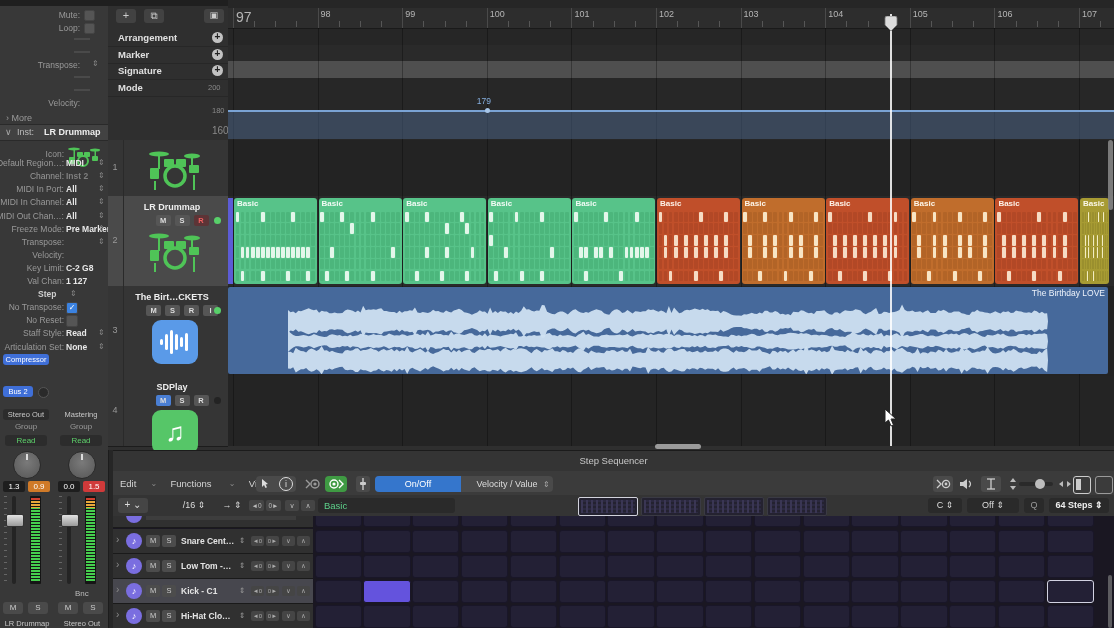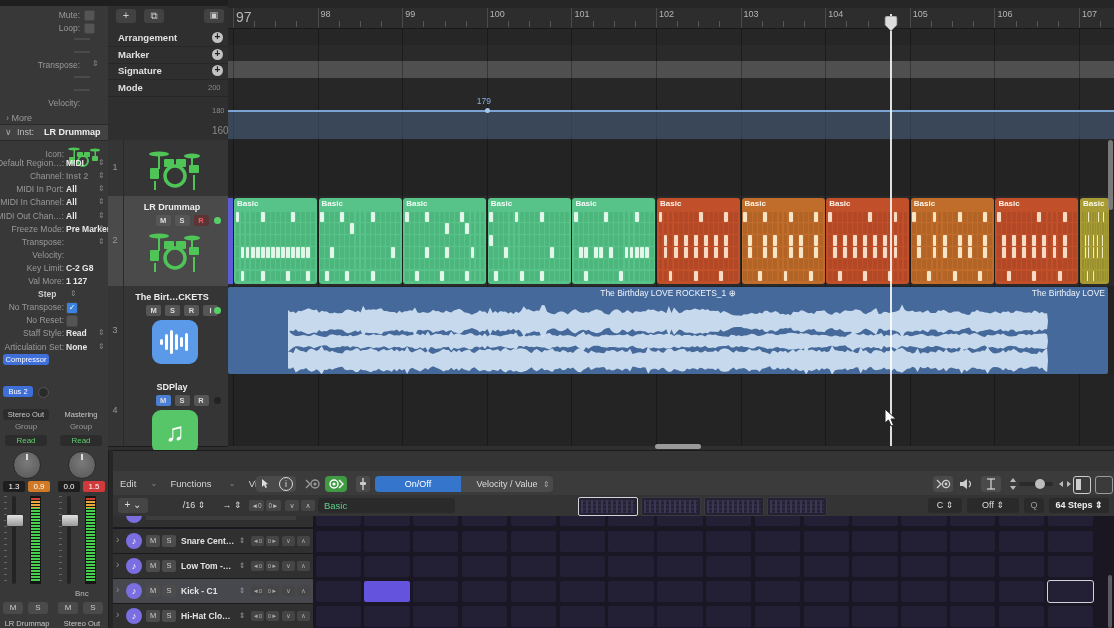--- a/index.html
+++ b/index.html
@@ -64,21 +64,21 @@
       <div class="abs txt" style="left: 66px; top: 204.5px; color: rgb(232, 232, 232); font-size: 8.5px; font-weight: bold;">All</div>
       <div class="abs txt" style="left: 98px; top: 204.5px; color: rgb(138, 138, 138); font-size: 8px;">⇕</div>
       <div class="abs txt" style="top: 217.6px; color: rgb(154, 154, 154); font-size: 8.5px; font-weight: normal; right: 44px;">Freeze Mode:</div>
       <div class="abs txt" style="left: 66px; top: 217.6px; color: rgb(232, 232, 232); font-size: 8.5px; font-weight: bold;">Pre Marker</div>
       <div class="abs txt" style="left: 98px; top: 217.6px; color: rgb(138, 138, 138); font-size: 8px;">⇕</div>
       <div class="abs txt" style="top: 230.7px; color: rgb(154, 154, 154); font-size: 8.5px; font-weight: normal; right: 44px;">Transpose:</div>
       <div class="abs txt" style="left: 98px; top: 230.7px; color: rgb(138, 138, 138); font-size: 8px;">⇕</div>
       <div class="abs txt" style="top: 243.8px; color: rgb(154, 154, 154); font-size: 8.5px; font-weight: normal; right: 44px;">Velocity:</div>
       <div class="abs txt" style="top: 256.9px; color: rgb(154, 154, 154); font-size: 8.5px; font-weight: normal; right: 44px;">Key Limit:</div>
       <div class="abs txt" style="left: 66px; top: 256.9px; color: rgb(232, 232, 232); font-size: 8.5px; font-weight: bold;">C-2  G8</div>
-      <div class="abs txt" style="top: 270px; color: rgb(154, 154, 154); font-size: 8.5px; font-weight: normal; right: 44px;">Val More:</div>
+      <div class="abs txt" style="top: 270px; color: rgb(154, 154, 154); font-size: 8.5px; font-weight: normal; right: 44px;">Val Chan:</div>
       <div class="abs txt" style="left: 66px; top: 270px; color: rgb(232, 232, 232); font-size: 8.5px; font-weight: bold;">1  127</div>
       <div class="abs txt" style="top: 283.1px; color: rgb(207, 207, 207); font-size: 8.5px; font-weight: bold; left: 38px;">Step</div>
       <div class="abs txt" style="left: 70px; top: 283.1px; color: rgb(138, 138, 138); font-size: 8px;">⇕</div>
       <div class="abs txt" style="top: 296.2px; color: rgb(154, 154, 154); font-size: 8.5px; font-weight: normal; right: 44px;">No Transpose:</div>
       <div class="abs txt" style="left: 66px; top: 296.2px; width: 10px; height: 10px; border-radius: 2px; background: rgb(59, 130, 224); border: 1px solid rgb(68, 68, 68); color: rgb(255, 255, 255); font-size: 8px; text-align: center; line-height: 10px;">✓</div>
       <div class="abs txt" style="top: 309.3px; color: rgb(154, 154, 154); font-size: 8.5px; font-weight: normal; right: 44px;">No Reset:</div>
       <div class="abs txt" style="left: 66px; top: 309.3px; width: 10px; height: 10px; border-radius: 2px; background: rgb(85, 85, 85); border: 1px solid rgb(68, 68, 68); color: rgb(255, 255, 255); font-size: 8px; text-align: center; line-height: 10px;"></div>
       <div class="abs txt" style="top: 322.4px; color: rgb(154, 154, 154); font-size: 8.5px; font-weight: normal; right: 44px;">Staff Style:</div>
       <div class="abs txt" style="left: 66px; top: 322.4px; color: rgb(232, 232, 232); font-size: 8.5px; font-weight: bold;">Read</div>
       <div class="abs txt" style="left: 98px; top: 322.4px; color: rgb(138, 138, 138); font-size: 8px;">⇕</div>
@@ -1417,21 +1417,20 @@
           <div class="abs txt" style="left: 15.6875px; top: 59.6667px; width: 0.4875px; height: 10.6333px; background: rgb(154, 143, 46); border-radius: 1px;"></div>
           <div class="abs txt" style="left: 17.375px; top: 59.6667px; width: 0.4875px; height: 10.6333px; background: rgb(154, 143, 46); border-radius: 1px;"></div>
           <div class="abs txt" style="left: 19.0625px; top: 59.6667px; width: 0.4875px; height: 10.6333px; background: rgb(154, 143, 46); border-radius: 1px;"></div>
           <div class="abs txt" style="left: 20.75px; top: 59.6667px; width: 0.4875px; height: 10.6333px; background: rgb(154, 143, 46); border-radius: 1px;"></div>
           <div class="abs txt" style="left: 22.4375px; top: 59.6667px; width: 0.4875px; height: 10.6333px; background: rgb(154, 143, 46); border-radius: 1px;"></div>
           <div class="abs txt" style="left: 24.125px; top: 59.6667px; width: 0.4875px; height: 10.6333px; background: rgb(154, 143, 46); border-radius: 1px;"></div>
           <div class="abs txt" style="left: 25.8125px; top: 59.6667px; width: 0.4875px; height: 10.6333px; background: rgb(154, 143, 46); border-radius: 1px;"></div>
         </div>
       </div>
       <div class="abs txt" style="left: 0px; top: 287px; width: 880px; height: 87px; background: rgb(70, 105, 155); border-radius: 2px; overflow: hidden;">
-        <div class="abs txt" style="left: 0px; top: 1px; width: 880px; text-align: center; color: rgb(238, 243, 251); font-size: 8.5px;">The Birthday LOVE ROCKETS_1  ⊕</div>
         <div class="abs txt" style="right: 3px; top: 1px; color: rgb(238, 243, 251); font-size: 8.5px;">The Birthday LOVE</div>
         <div class="abs txt" style="left: 0px; top: 11px; width: 880px; height: 76px;">
           <svg width="880" height="76" viewBox="0 0 880 88">
             <polygon points="0,27 0,13.8 3,16.4 6,15.6 9,17.7 12,14.9 15,15.4 18,14.2 21,12.9 24,11.9 27,13.3 30,14.1 33,13.4 36,17.0 39,14.9 42,15.7 45,15.5 48,17.6 51,17.7 54,16.9 57,17.8 60,17.6 63,17.3 66,14.6 69,13.2 72,13.9 75,14.8 78,16.4 81,14.5 84,16.7 87,9.1 90,14.1 93,13.4 96,13.5 99,13.1 102,13.6 105,12.5 108,11.8 111,15.0 114,15.1 117,15.8 120,16.3 123,16.2 126,17.6 129,14.8 132,17.2 135,15.3 138,15.4 141,14.2 144,14.8 147,10.9 150,16.8 153,17.3 156,16.1 159,16.7 162,17.3 165,16.1 168,13.6 171,15.3 174,15.1 177,16.5 180,17.0 183,14.5 186,16.0 189,16.8 192,14.4 195,13.7 198,12.4 201,13.8 204,16.6 207,17.2 210,18.0 213,19.3 216,18.0 219,16.9 222,14.3 225,16.0 228,15.6 231,18.2 234,11.1 237,17.3 240,15.1 243,17.5 246,15.1 249,16.0 252,15.6 255,17.9 258,16.3 261,18.5 264,15.7 267,17.5 270,14.7 273,9.5 276,13.3 279,13.1 282,14.7 285,15.6 288,14.5 291,14.8 294,8.0 297,8.3 300,16.0 303,17.4 306,18.6 309,18.7 312,16.7 315,15.6 318,15.7 321,17.2 324,19.2 327,16.2 330,13.9 333,13.0 336,15.2 339,16.8 342,17.3 345,16.2 348,17.2 351,15.2 354,14.2 357,13.1 360,13.9 363,14.9 366,17.8 369,18.9 372,19.5 375,15.6 378,13.6 381,13.0 384,14.4 387,17.5 390,16.4 393,14.0 396,15.8 399,18.0 402,15.2 405,15.7 408,16.1 411,15.4 414,15.2 417,13.1 420,14.0 423,13.3 426,14.9 429,15.9 432,14.5 435,15.5 438,17.7 441,9.4 444,17.4 447,11.1 450,14.5 453,17.6 456,16.8 459,14.4 462,13.7 465,14.1 468,13.4 471,12.2 474,12.9 477,13.8 480,12.5 483,13.8 486,13.1 489,15.1 492,14.9 495,15.0 498,14.7 501,17.6 504,15.0 507,16.0 510,17.3 513,19.0 516,20.1 519,20.3 522,20.4 525,20.5 528,18.9 531,19.0 534,18.1 537,17.1 540,18.3 543,18.4 546,16.8 549,18.0 552,14.9 555,14.7 558,16.7 561,16.7 564,15.0 567,16.2 570,18.7 573,18.3 576,19.3 579,18.6 582,19.9 585,16.0 588,16.2 591,16.4 594,14.2 597,14.8 600,16.6 603,17.8 606,17.2 609,18.4 612,15.1 615,15.0 618,14.9 621,14.3 624,17.1 627,18.7 630,19.3 633,16.9 636,16.6 639,18.1 642,16.0 645,14.3 648,14.9 651,15.0 654,14.7 657,13.0 660,13.6 663,14.5 666,17.3 669,18.8 672,17.2 675,15.9 678,13.5 681,11.7 684,18.5 687,18.3 690,16.0 693,16.1 696,17.4 699,16.6 702,16.3 705,15.2 708,13.8 711,7.4 714,13.7 717,15.4 720,15.2 723,14.5 726,16.1 729,16.0 732,15.3 735,17.2 738,15.4 741,14.3 744,17.4 747,17.5 750,17.3 753,14.2 756,15.0 759,13.6 762,15.1 765,17.2 768,17.1 771,15.6 774,15.5 777,15.7 780,17.8 783,18.2 786,19.3 789,19.8 792,15.9 795,15.9 798,13.7 801,15.6 804,15.9 807,16.7 810,17.1 813,17.9 816,16.8 819,15.4 822,16.8 825,18.0 828,15.6 831,16.3 834,15.2 837,17.5 840,17.1 843,14.6 846,15.4 849,15.5 852,16.8 855,17.0 858,16.5 861,17.3 864,14.4 867,15.4 870,17.7 873,15.8 876,17.9 879,17.7 880,27 879,36.3 876,36.1 873,38.2 870,36.3 867,38.6 864,39.6 861,36.7 858,37.5 855,37.0 852,37.2 849,38.5 846,38.6 843,39.4 840,36.9 837,36.5 834,38.8 831,37.7 828,38.4 825,36.0 822,37.2 819,38.6 816,37.2 813,36.1 810,36.9 807,37.3 804,38.1 801,38.4 798,40.3 795,38.1 792,38.1 789,34.2 786,34.7 783,35.8 780,36.2 777,38.3 774,38.5 771,38.4 768,36.9 765,36.8 762,38.9 759,40.4 756,39.0 753,39.8 750,36.7 747,36.5 744,36.6 741,39.7 738,38.6 735,36.8 732,38.7 729,38.0 726,37.9 723,39.5 720,38.8 717,38.6 714,40.3 711,46.6 708,40.2 705,38.8 702,37.7 699,37.4 696,36.6 693,37.9 690,38.0 687,35.7 684,35.5 681,42.3 678,40.5 675,38.1 672,36.8 669,35.2 666,36.7 663,39.5 660,40.4 657,41.0 654,39.3 651,39.0 648,39.1 645,39.7 642,38.0 639,35.9 636,37.4 633,37.1 630,34.7 627,35.3 624,36.9 621,39.7 618,39.1 615,39.0 612,38.9 609,35.6 606,36.8 603,36.2 600,37.4 597,39.2 594,39.8 591,37.6 588,37.8 585,38.0 582,34.1 579,35.4 576,34.7 573,35.7 570,35.3 567,37.8 564,39.0 561,37.3 558,37.3 555,39.3 552,39.1 549,36.0 546,37.2 543,35.6 540,35.7 537,36.9 534,35.9 531,35.0 528,35.1 525,33.5 522,33.6 519,33.7 516,33.9 513,35.0 510,36.7 507,38.0 504,39.0 501,36.4 498,39.3 495,39.0 492,39.1 489,38.9 486,40.9 483,40.2 480,41.5 477,40.2 474,41.1 471,41.8 468,40.6 465,39.9 462,40.3 459,39.6 456,37.2 453,36.4 450,39.5 447,42.9 444,36.6 441,44.6 438,36.3 435,38.5 432,39.5 429,38.1 426,39.1 423,40.7 420,40.0 417,40.9 414,38.8 411,38.6 408,37.9 405,38.3 402,38.8 399,36.0 396,38.2 393,40.0 390,37.6 387,36.5 384,39.6 381,41.0 378,40.4 375,38.4 372,34.5 369,35.1 366,36.2 363,39.1 360,40.1 357,40.9 354,39.8 351,38.8 348,36.8 345,37.8 342,36.7 339,37.2 336,38.8 333,41.0 330,40.1 327,37.8 324,34.8 321,36.8 318,38.3 315,38.4 312,37.3 309,35.3 306,35.4 303,36.6 300,38.0 297,45.7 294,46.0 291,39.2 288,39.5 285,38.4 282,39.3 279,40.9 276,40.7 273,44.5 270,39.3 267,36.5 264,38.3 261,35.5 258,37.7 255,36.1 252,38.4 249,38.0 246,38.9 243,36.5 240,38.9 237,36.7 234,42.9 231,35.8 228,38.4 225,38.0 222,39.7 219,37.1 216,36.0 213,34.7 210,36.0 207,36.8 204,37.4 201,40.2 198,41.6 195,40.3 192,39.6 189,37.2 186,38.0 183,39.5 180,37.0 177,37.5 174,38.9 171,38.7 168,40.4 165,37.9 162,36.7 159,37.3 156,37.9 153,36.7 150,37.2 147,43.1 144,39.2 141,39.8 138,38.6 135,38.7 132,36.8 129,39.2 126,36.4 123,37.8 120,37.7 117,38.2 114,38.9 111,39.0 108,42.2 105,41.5 102,40.4 99,40.9 96,40.5 93,40.6 90,39.9 87,44.9 84,37.3 81,39.5 78,37.6 75,39.2 72,40.1 69,40.8 66,39.4 63,36.7 60,36.4 57,36.2 54,37.1 51,36.3 48,36.4 45,38.5 42,38.3 39,39.1 36,37.0 33,40.6 30,39.9 27,40.7 24,42.1 21,41.1 18,39.8 15,38.6 12,39.1 9,36.3 6,38.4 3,37.6 0,40.2 " fill="#cfe0f1" opacity="0.95"></polygon>
             <polygon points="0,50 0,37.6 3,40.5 6,42.7 9,44.0 12,44.1 15,43.5 18,42.7 21,43.4 24,44.4 27,43.5 30,41.7 33,42.9 36,44.1 39,44.6 42,45.2 45,44.9 48,42.7 51,42.1 54,42.5 57,43.3 60,42.9 63,44.4 66,43.8 69,44.4 72,42.5 75,44.2 78,43.6 81,43.2 84,41.3 87,42.1 90,42.6 93,43.5 96,42.9 99,41.8 102,42.7 105,42.5 108,42.9 111,44.1 114,43.0 117,41.2 120,42.3 123,43.5 126,43.1 129,43.4 132,41.9 135,42.5 138,44.0 141,43.0 144,42.7 147,41.0 150,41.3 153,43.0 156,41.2 159,43.1 162,38.4 165,43.4 168,42.6 171,41.0 174,41.6 177,41.6 180,43.2 183,42.9 186,43.5 189,38.8 192,42.5 195,41.1 198,41.3 201,42.3 204,42.9 207,41.9 210,40.8 213,40.7 216,43.2 219,43.8 222,42.3 225,44.0 228,40.9 231,44.7 234,42.4 237,42.7 240,43.0 243,43.7 246,44.5 249,43.5 252,42.8 255,42.2 258,41.4 261,42.1 264,39.6 267,44.5 270,44.5 273,43.2 276,44.6 279,43.3 282,43.6 285,42.9 288,43.7 291,43.3 294,42.7 297,42.6 300,41.1 303,40.4 306,43.1 309,43.0 312,44.2 315,42.3 318,43.6 321,43.4 324,42.7 327,43.3 330,44.2 333,45.1 336,42.6 339,41.2 342,38.7 345,42.9 348,41.3 351,43.2 354,44.7 357,44.7 360,44.8 363,43.2 366,42.9 369,42.3 372,43.2 375,43.2 378,43.2 381,42.8 384,42.3 387,43.0 390,42.7 393,41.7 396,43.7 399,44.6 402,43.1 405,41.9 408,41.9 411,40.8 414,42.5 417,43.0 420,41.5 423,42.7 426,42.2 429,41.5 432,41.7 435,42.6 438,41.3 441,42.0 444,42.1 447,43.9 450,42.4 453,42.2 456,43.9 459,42.9 462,42.9 465,42.8 468,44.1 471,42.9 474,44.4 477,42.8 480,43.2 483,44.6 486,42.3 489,42.2 492,42.8 495,42.2 498,43.8 501,44.0 504,44.5 507,44.5 510,45.2 513,42.6 516,42.7 519,44.0 522,43.2 525,44.3 528,43.4 531,43.4 534,42.4 537,41.5 540,41.9 543,43.7 546,43.9 549,43.0 552,42.4 555,40.9 558,41.4 561,41.1 564,42.6 567,43.2 570,41.9 573,42.1 576,41.6 579,40.5 582,40.3 585,40.5 588,40.7 591,41.6 594,40.4 597,41.5 600,40.8 603,41.7 606,43.1 609,42.6 612,42.6 615,43.3 618,42.5 621,42.9 624,43.2 627,44.3 630,44.7 633,43.5 636,43.6 639,44.8 642,44.6 645,45.2 648,42.9 651,41.6 654,38.6 657,41.1 660,42.5 663,42.6 666,41.0 669,42.7 672,43.4 675,41.9 678,43.4 681,42.1 684,42.0 687,40.1 690,44.7 693,42.5 696,43.4 699,43.5 702,41.8 705,40.8 708,43.1 711,44.4 714,43.5 717,42.6 720,44.3 723,43.9 726,43.2 729,42.6 732,41.8 735,41.6 738,43.0 741,44.3 744,43.4 747,43.3 750,44.6 753,44.2 756,43.2 759,42.1 762,41.3 765,42.3 768,41.2 771,42.0 774,41.0 777,43.0 780,41.4 783,40.4 786,41.0 789,42.8 792,41.5 795,40.5 798,41.4 801,43.1 804,44.5 807,45.1 810,42.5 813,43.0 816,43.4 819,42.5 822,41.2 825,42.5 828,41.2 831,43.2 834,44.4 837,44.6 840,44.2 843,44.1 846,42.0 849,41.7 852,41.6 855,43.2 858,41.6 861,43.0 864,41.4 867,41.8 870,41.5 873,41.3 876,40.9 879,42.2 880,50 879,57.8 876,59.1 873,58.7 870,58.5 867,58.2 864,58.6 861,57.0 858,58.4 855,56.8 852,58.4 849,58.3 846,58.0 843,55.9 840,55.8 837,55.4 834,55.6 831,56.8 828,58.8 825,57.5 822,58.8 819,57.5 816,56.6 813,57.0 810,57.5 807,54.9 804,55.5 801,56.9 798,58.6 795,59.5 792,58.5 789,57.2 786,59.0 783,59.6 780,58.6 777,57.0 774,59.0 771,58.0 768,58.8 765,57.7 762,58.7 759,57.9 756,56.8 753,55.8 750,55.4 747,56.7 744,56.6 741,55.7 738,57.0 735,58.4 732,58.2 729,57.4 726,56.8 723,56.1 720,55.7 717,57.4 714,56.5 711,55.6 708,56.9 705,59.2 702,58.2 699,56.5 696,56.6 693,57.5 690,55.3 687,59.9 684,58.0 681,57.9 678,56.6 675,58.1 672,56.6 669,57.3 666,59.0 663,57.4 660,57.5 657,58.9 654,61.4 651,58.4 648,57.1 645,54.8 642,55.4 639,55.2 636,56.4 633,56.5 630,55.3 627,55.7 624,56.8 621,57.1 618,57.5 615,56.7 612,57.4 609,57.4 606,56.9 603,58.3 600,59.2 597,58.5 594,59.6 591,58.4 588,59.3 585,59.5 582,59.7 579,59.5 576,58.4 573,57.9 570,58.1 567,56.8 564,57.4 561,58.9 558,58.6 555,59.1 552,57.6 549,57.0 546,56.1 543,56.3 540,58.1 537,58.5 534,57.6 531,56.6 528,56.6 525,55.7 522,56.8 519,56.0 516,57.3 513,57.4 510,54.8 507,55.5 504,55.5 501,56.0 498,56.2 495,57.8 492,57.2 489,57.8 486,57.7 483,55.4 480,56.8 477,57.2 474,55.6 471,57.1 468,55.9 465,57.2 462,57.1 459,57.1 456,56.1 453,57.8 450,57.6 447,56.1 444,57.9 441,58.0 438,58.7 435,57.4 432,58.3 429,58.5 426,57.8 423,57.3 420,58.5 417,57.0 414,57.5 411,59.2 408,58.1 405,58.1 402,56.9 399,55.4 396,56.3 393,58.3 390,57.3 387,57.0 384,57.7 381,57.2 378,56.8 375,56.8 372,56.8 369,57.7 366,57.1 363,56.8 360,55.2 357,55.3 354,55.3 351,56.8 348,58.7 345,57.1 342,61.3 339,58.8 336,57.4 333,54.9 330,55.8 327,56.7 324,57.3 321,56.6 318,56.4 315,57.7 312,55.8 309,57.0 306,56.9 303,59.6 300,58.9 297,57.4 294,57.3 291,56.7 288,56.3 285,57.1 282,56.4 279,56.7 276,55.4 273,56.8 270,55.5 267,55.5 264,60.4 261,57.9 258,58.6 255,57.8 252,57.2 249,56.5 246,55.5 243,56.3 240,57.0 237,57.3 234,57.6 231,55.3 228,59.1 225,56.0 222,57.7 219,56.2 216,56.8 213,59.3 210,59.2 207,58.1 204,57.1 201,57.7 198,58.7 195,58.9 192,57.5 189,61.2 186,56.5 183,57.1 180,56.8 177,58.4 174,58.4 171,59.0 168,57.4 165,56.6 162,61.6 159,56.9 156,58.8 153,57.0 150,58.7 147,59.0 144,57.3 141,57.0 138,56.0 135,57.5 132,58.1 129,56.6 126,56.9 123,56.5 120,57.7 117,58.8 114,57.0 111,55.9 108,57.1 105,57.5 102,57.3 99,58.2 96,57.1 93,56.5 90,57.4 87,57.9 84,58.7 81,56.8 78,56.4 75,55.8 72,57.5 69,55.6 66,56.2 63,55.6 60,57.1 57,56.7 54,57.5 51,57.9 48,57.3 45,55.1 42,54.8 39,55.4 36,55.9 33,57.1 30,58.3 27,56.5 24,55.6 21,56.6 18,57.3 15,56.5 12,55.9 9,56.0 6,57.3 3,59.5 0,62.4 " fill="#cfe0f1" opacity="0.95"></polygon>
             <polygon points="0,72 0,62.5 3,62.2 6,63.9 9,57.6 12,59.8 15,61.4 18,61.6 21,63.0 24,60.0 27,58.6 30,59.6 33,61.4 36,59.5 39,55.5 42,60.9 45,60.5 48,62.5 51,61.0 54,62.5 57,63.3 60,64.0 63,64.4 66,60.8 69,60.2 72,61.0 75,60.6 78,58.4 81,58.2 84,61.4 87,60.2 90,60.2 93,59.3 96,58.0 99,59.7 102,60.1 105,62.2 108,60.1 111,59.0 114,60.7 117,60.1 120,58.7 123,61.8 126,59.2 129,62.0 132,60.1 135,61.8 138,56.1 141,61.7 144,63.1 147,61.4 150,60.3 153,58.8 156,60.8 159,63.0 162,61.0 165,63.6 168,64.9 171,63.5 174,62.5 177,60.8 180,58.8 183,60.2 186,60.2 189,63.1 192,60.3 195,62.5 198,59.9 201,62.9 204,61.2 207,60.3 210,59.5 213,62.7 216,63.8 219,61.3 222,59.2 225,60.3 228,60.6 231,59.1 234,59.0 237,60.9 240,60.3 243,59.4 246,62.0 249,59.1 252,57.7 255,60.0 258,60.7 261,58.7 264,59.8 267,58.6 270,58.1 273,58.8 276,59.7 279,61.9 282,63.9 285,60.5 288,59.1 291,61.0 294,63.0 297,60.3 300,60.9 303,59.8 306,58.2 309,61.6 312,61.8 315,62.9 318,60.2 321,61.0 324,63.1 327,62.1 330,63.6 333,60.5 336,58.4 339,58.1 342,61.0 345,62.4 348,64.3 351,60.7 354,62.1 357,63.4 360,63.2 363,63.7 366,64.1 369,60.7 372,61.5 375,60.1 378,60.6 381,62.4 384,61.4 387,59.9 390,62.2 393,62.2 396,58.9 399,64.8 402,64.0 405,63.1 408,62.7 411,63.8 414,63.4 417,56.2 420,60.8 423,62.0 426,62.2 429,60.3 432,62.7 435,63.3 438,60.0 441,58.3 444,58.8 447,61.8 450,61.0 453,59.7 456,59.0 459,59.1 462,62.3 465,61.3 468,62.8 471,62.3 474,61.0 477,63.1 480,62.7 483,60.9 486,62.4 489,62.2 492,62.2 495,60.4 498,62.6 501,59.6 504,58.6 507,58.5 510,59.2 513,61.8 516,63.5 519,60.6 522,62.1 525,62.3 528,62.9 531,61.5 534,58.9 537,60.8 540,60.9 543,60.9 546,58.7 549,62.1 552,62.8 555,63.8 558,65.0 561,61.1 564,61.3 567,63.4 570,61.2 573,62.3 576,61.2 579,63.6 582,61.5 585,59.7 588,62.4 591,60.1 594,59.4 597,60.7 600,55.4 603,60.7 606,59.6 609,60.4 612,62.0 615,59.9 618,62.6 621,61.3 624,62.7 627,61.4 630,54.9 633,60.1 636,60.8 639,61.3 642,61.3 645,62.7 648,60.0 651,61.9 654,61.7 657,63.5 660,63.9 663,56.7 666,61.6 669,60.1 672,63.1 675,64.5 678,61.2 681,60.2 684,60.9 687,61.5 690,63.6 693,61.3 696,61.7 699,59.4 702,62.3 705,59.3 708,58.7 711,57.5 714,59.8 717,62.1 720,62.5 723,64.4 726,63.1 729,58.3 732,64.5 735,62.7 738,63.0 741,64.3 744,62.0 747,62.3 750,63.2 753,60.0 756,60.7 759,62.9 762,59.0 765,62.5 768,63.5 771,62.7 774,61.8 777,62.0 780,56.4 783,61.1 786,59.0 789,61.1 792,63.6 795,63.2 798,61.9 801,62.2 804,60.9 807,61.1 810,56.4 813,61.2 816,63.7 819,64.2 822,63.8 825,62.7 828,60.1 831,63.0 834,60.6 837,61.0 840,58.7 843,60.4 846,62.8 849,63.6 852,61.9 855,62.5 858,63.5 861,64.8 864,64.5 867,64.8 870,61.8 873,63.6 876,60.1 879,58.2 880,72 879,85.8 876,83.9 873,80.4 870,82.2 867,79.2 864,79.5 861,79.2 858,80.5 855,81.5 852,82.1 849,80.4 846,81.2 843,83.6 840,85.3 837,83.0 834,83.4 831,81.0 828,83.9 825,81.3 822,80.2 819,79.8 816,80.3 813,82.8 810,87.6 807,82.9 804,83.1 801,81.8 798,82.1 795,80.8 792,80.4 789,82.9 786,85.0 783,82.9 780,87.6 777,82.0 774,82.2 771,81.3 768,80.5 765,81.5 762,85.0 759,81.1 756,83.3 753,84.0 750,80.8 747,81.7 744,82.0 741,79.7 738,81.0 735,81.3 732,79.5 729,85.7 726,80.9 723,79.6 720,81.5 717,81.9 714,84.2 711,86.5 708,85.3 705,84.7 702,81.7 699,84.6 696,82.3 693,82.7 690,80.4 687,82.5 684,83.1 681,83.8 678,82.8 675,79.5 672,80.9 669,83.9 666,82.4 663,87.3 660,80.1 657,80.5 654,82.3 651,82.1 648,84.0 645,81.3 642,82.7 639,82.7 636,83.2 633,83.9 630,89.1 627,82.6 624,81.3 621,82.7 618,81.4 615,84.1 612,82.0 609,83.6 606,84.4 603,83.3 600,88.6 597,83.3 594,84.6 591,83.9 588,81.6 585,84.3 582,82.5 579,80.4 576,82.8 573,81.7 570,82.8 567,80.6 564,82.7 561,82.9 558,79.0 555,80.2 552,81.2 549,81.9 546,85.3 543,83.1 540,83.1 537,83.2 534,85.1 531,82.5 528,81.1 525,81.7 522,81.9 519,83.4 516,80.5 513,82.2 510,84.8 507,85.5 504,85.4 501,84.4 498,81.4 495,83.6 492,81.8 489,81.8 486,81.6 483,83.1 480,81.3 477,80.9 474,83.0 471,81.7 468,81.2 465,82.7 462,81.7 459,84.9 456,85.0 453,84.3 450,83.0 447,82.2 444,85.2 441,85.7 438,84.0 435,80.7 432,81.3 429,83.7 426,81.8 423,82.0 420,83.2 417,87.8 414,80.6 411,80.2 408,81.3 405,80.9 402,80.0 399,79.2 396,85.1 393,81.8 390,81.8 387,84.1 384,82.6 381,81.6 378,83.4 375,83.9 372,82.5 369,83.3 366,79.9 363,80.3 360,80.8 357,80.6 354,81.9 351,83.3 348,79.7 345,81.6 342,83.0 339,85.9 336,85.6 333,83.5 330,80.4 327,81.9 324,80.9 321,83.0 318,83.8 315,81.1 312,82.2 309,82.4 306,85.8 303,84.2 300,83.1 297,83.7 294,81.0 291,83.0 288,84.9 285,83.5 282,80.1 279,82.1 276,84.3 273,85.2 270,85.9 267,85.4 264,84.2 261,85.3 258,83.3 255,84.0 252,86.3 249,84.9 246,82.0 243,84.6 240,83.7 237,83.1 234,85.0 231,84.9 228,83.4 225,83.7 222,84.8 219,82.7 216,80.2 213,81.3 210,84.5 207,83.7 204,82.8 201,81.1 198,84.1 195,81.5 192,83.7 189,80.9 186,83.8 183,83.8 180,85.2 177,83.2 174,81.5 171,80.5 168,79.1 165,80.4 162,83.0 159,81.0 156,83.2 153,85.2 150,83.7 147,82.6 144,80.9 141,82.3 138,87.9 135,82.2 132,83.9 129,82.0 126,84.8 123,82.2 120,85.3 117,83.9 114,83.3 111,85.0 108,83.9 105,81.8 102,83.9 99,84.3 96,86.0 93,84.7 90,83.8 87,83.8 84,82.6 81,85.8 78,85.6 75,83.4 72,83.0 69,83.8 66,83.2 63,79.6 60,80.0 57,80.7 54,81.5 51,83.0 48,81.5 45,83.5 42,83.1 39,88.5 36,84.5 33,82.6 30,84.4 27,85.4 24,84.0 21,81.0 18,82.4 15,82.6 12,84.2 9,86.4 6,80.1 3,81.8 0,81.5 " fill="#cfe0f1" opacity="0.95"></polygon>
           </svg>
         </div>
       </div>
       <div class="abs txt" style="left: 0px; top: 446px; width: 886px; height: 4px; background: rgb(47, 47, 47);"></div>
@@ -1444,20 +1443,21 @@
         </svg>
       </div>
       <div class="abs txt" style="left: 656px; top: 408px; z-index: 50;">
         <svg width="14" height="20" viewBox="0 0 14 20">
           <path d="M1,1 L1,15 L4.5,12 L7,18 L9.5,17 L7,11 L12,11 Z" fill="#fff" stroke="#222" stroke-width="1"></path>
         </svg>
       </div>
     </div>
   <div id="seq" class="abs" style="left:113px;top:450px;width:1001px;height:178px;background:#333;overflow:hidden;">
       <div class="abs txt" style="left: 0px; top: 0px; width: 1001px; height: 21px; background: rgb(52, 52, 52); border-top: 1px solid rgb(27, 27, 27); border-bottom: 1px solid rgb(42, 42, 42);"></div>
+      <div class="abs txt" style="left: 0px; top: 5px; width: 1001px; text-align: center; color: rgb(200, 200, 200); font-size: 9.5px;">Step Sequencer</div>
       <div class="abs txt" style="left: 0px; top: 21px; width: 1001px; height: 24px; background: rgb(59, 59, 59); border-bottom: 1px solid rgb(36, 36, 36);"></div>
       <div class="abs txt" style="left: 7px; top: 26px; height: 15px; color: rgb(213, 213, 213); font-size: 9.5px; line-height: 15px;">Edit</div>
       <div class="abs txt" style="left: 37.4px; top: 26px; color: rgb(138, 138, 138); font-size: 8px; line-height: 15px;">⌄</div>
       <div class="abs txt" style="left: 57.4px; top: 26px; height: 15px; color: rgb(213, 213, 213); font-size: 9.5px; line-height: 15px;">Functions</div>
       <div class="abs txt" style="left: 115.8px; top: 26px; color: rgb(138, 138, 138); font-size: 8px; line-height: 15px;">⌄</div>
       <div class="abs txt" style="left: 135.8px; top: 26px; height: 15px; color: rgb(213, 213, 213); font-size: 9.5px; line-height: 15px;">View</div>
       <div class="abs txt" style="left: 166.2px; top: 26px; color: rgb(138, 138, 138); font-size: 8px; line-height: 15px;">⌄</div>
       <div class="abs txt" style="left: 143px; top: 26px; width: 40px; height: 16px; background: rgb(74, 74, 74); border-radius: 4px;">
         <div class="abs txt" style="left: 4px; top: 3px;">
           <svg width="12" height="10" viewBox="0 0 12 10">

